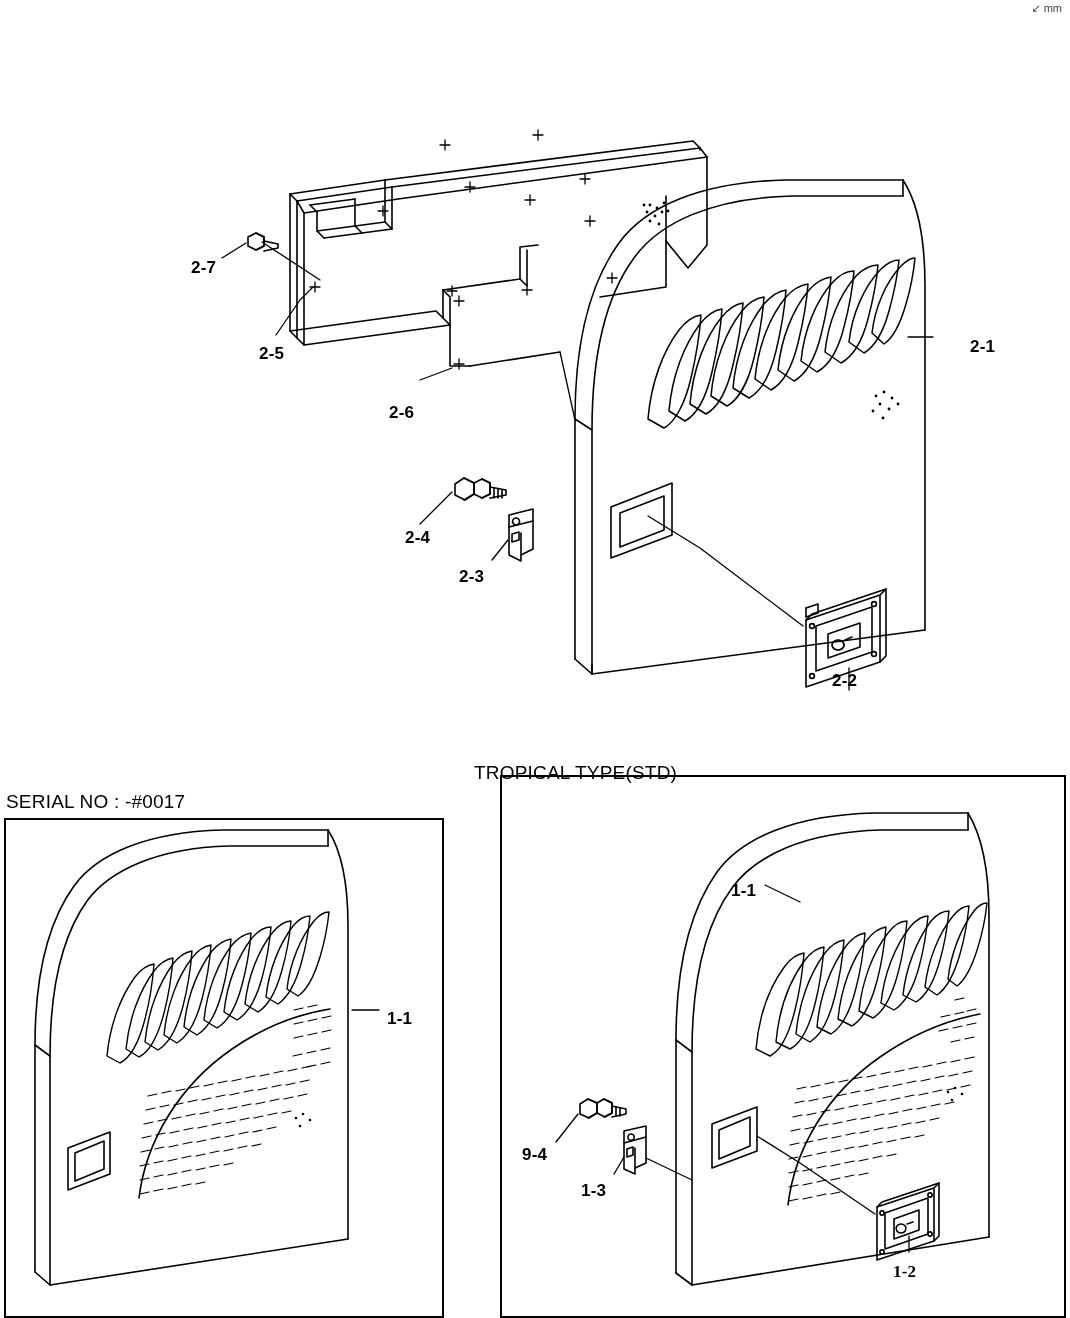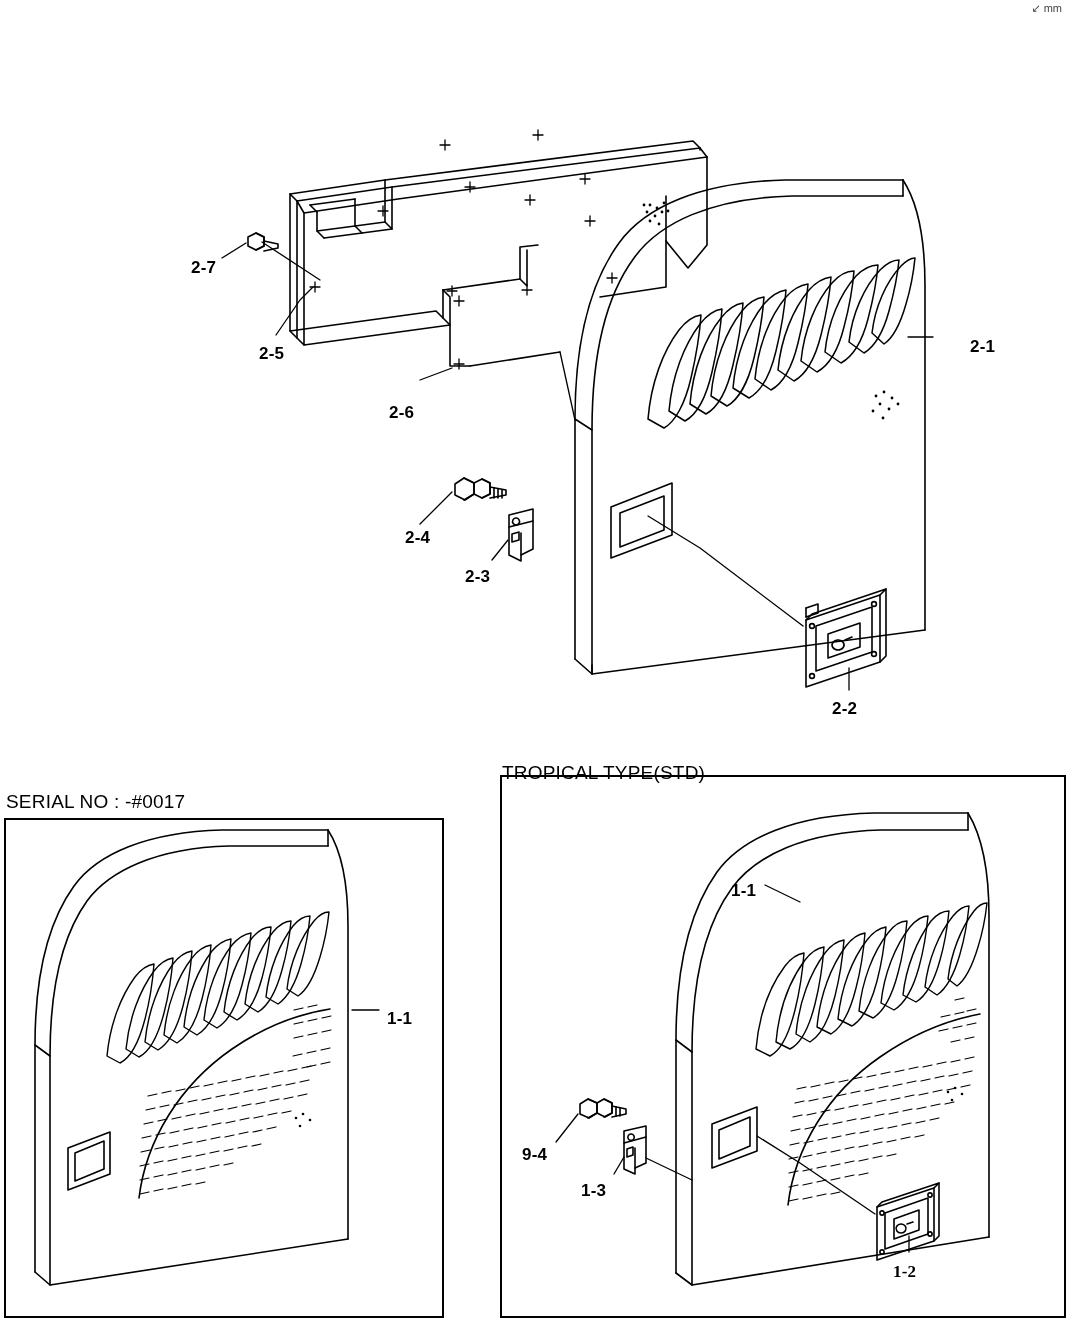--- a/index.html
+++ b/index.html
@@ -343,30 +343,30 @@
         <path d="M875,1214 L800,1163 L757,1136"></path>
         <path d="M646,1158 L692,1180"></path>
       </g>
     </g>
   </svg>
 
   <div class="frame" id="left-frame" style="left: 4px; top: 818px; width: 436px; height: 496px;"></div>
   <div class="frame" id="right-frame" style="left: 500px; top: 775px; width: 562px; height: 539px;"></div>
 
   <div class="abs heading" id="left-title" style="left: 6px; top: 791px;">SERIAL NO : -#0017</div>
-  <div class="abs heading" id="right-title" style="left: 502px; top: 762px; text-align: center;">TROPICAL TYPE(STD)</div>
+  <div class="abs heading" id="right-title" style="left: 474px; top: 762px; text-align: center;">TROPICAL TYPE(STD)</div>
 
   <div id="callout-layer">
       <div class="abs label" style="left: 191px; top: 258px;">2-7</div>
       <div class="abs label" style="left: 259px; top: 344px;">2-5</div>
       <div class="abs label" style="left: 389px; top: 403px;">2-6</div>
       <div class="abs label" style="left: 938px; top: 337px; margin-left: 32px;">2-1</div>
       <div class="abs label" style="left: 389px; top: 528px; margin-left: 16px;">2-4</div>
-      <div class="abs label" style="left: 459px; top: 567px; margin-left: 6px;">2-3</div>
-      <div class="abs label" style="left: 832px; top: 699px; text-align: center;">2-2</div>
+      <div class="abs label" style="left: 459px; top: 567px;">2-3</div>
+      <div class="abs label" style="left: 832px; top: 671px; text-align: center;">2-2</div>
       <div class="abs label" style="left: 387px; top: 1009px;">1-1</div>
       <div class="abs label" style="left: 731px; top: 881px;">1-1</div>
       <div class="abs label" style="left: 522px; top: 1145px;">9-4</div>
       <div class="abs label" style="left: 581px; top: 1181px;">1-3</div>
       <div class="abs label" style="left: 893px; top: 1262px; font-family: Liberation Serif, serif;">1-2</div>
     </div>
 
 </div>
 
 </body></html>

